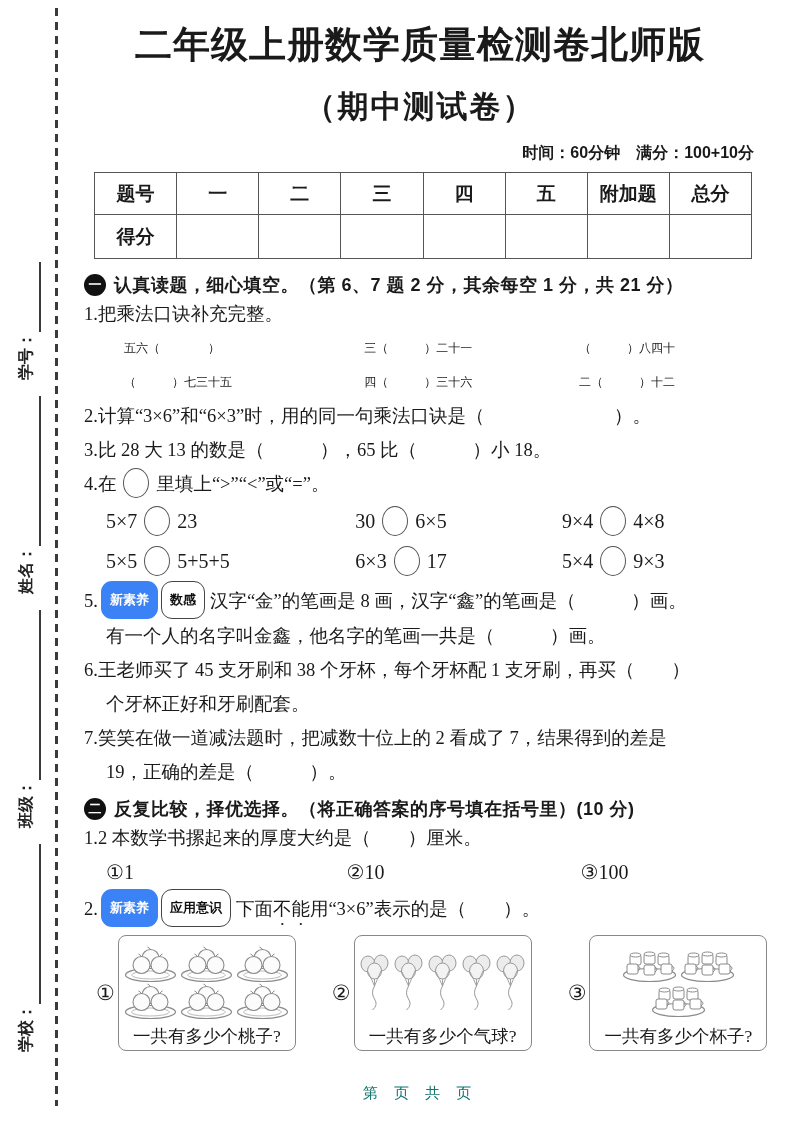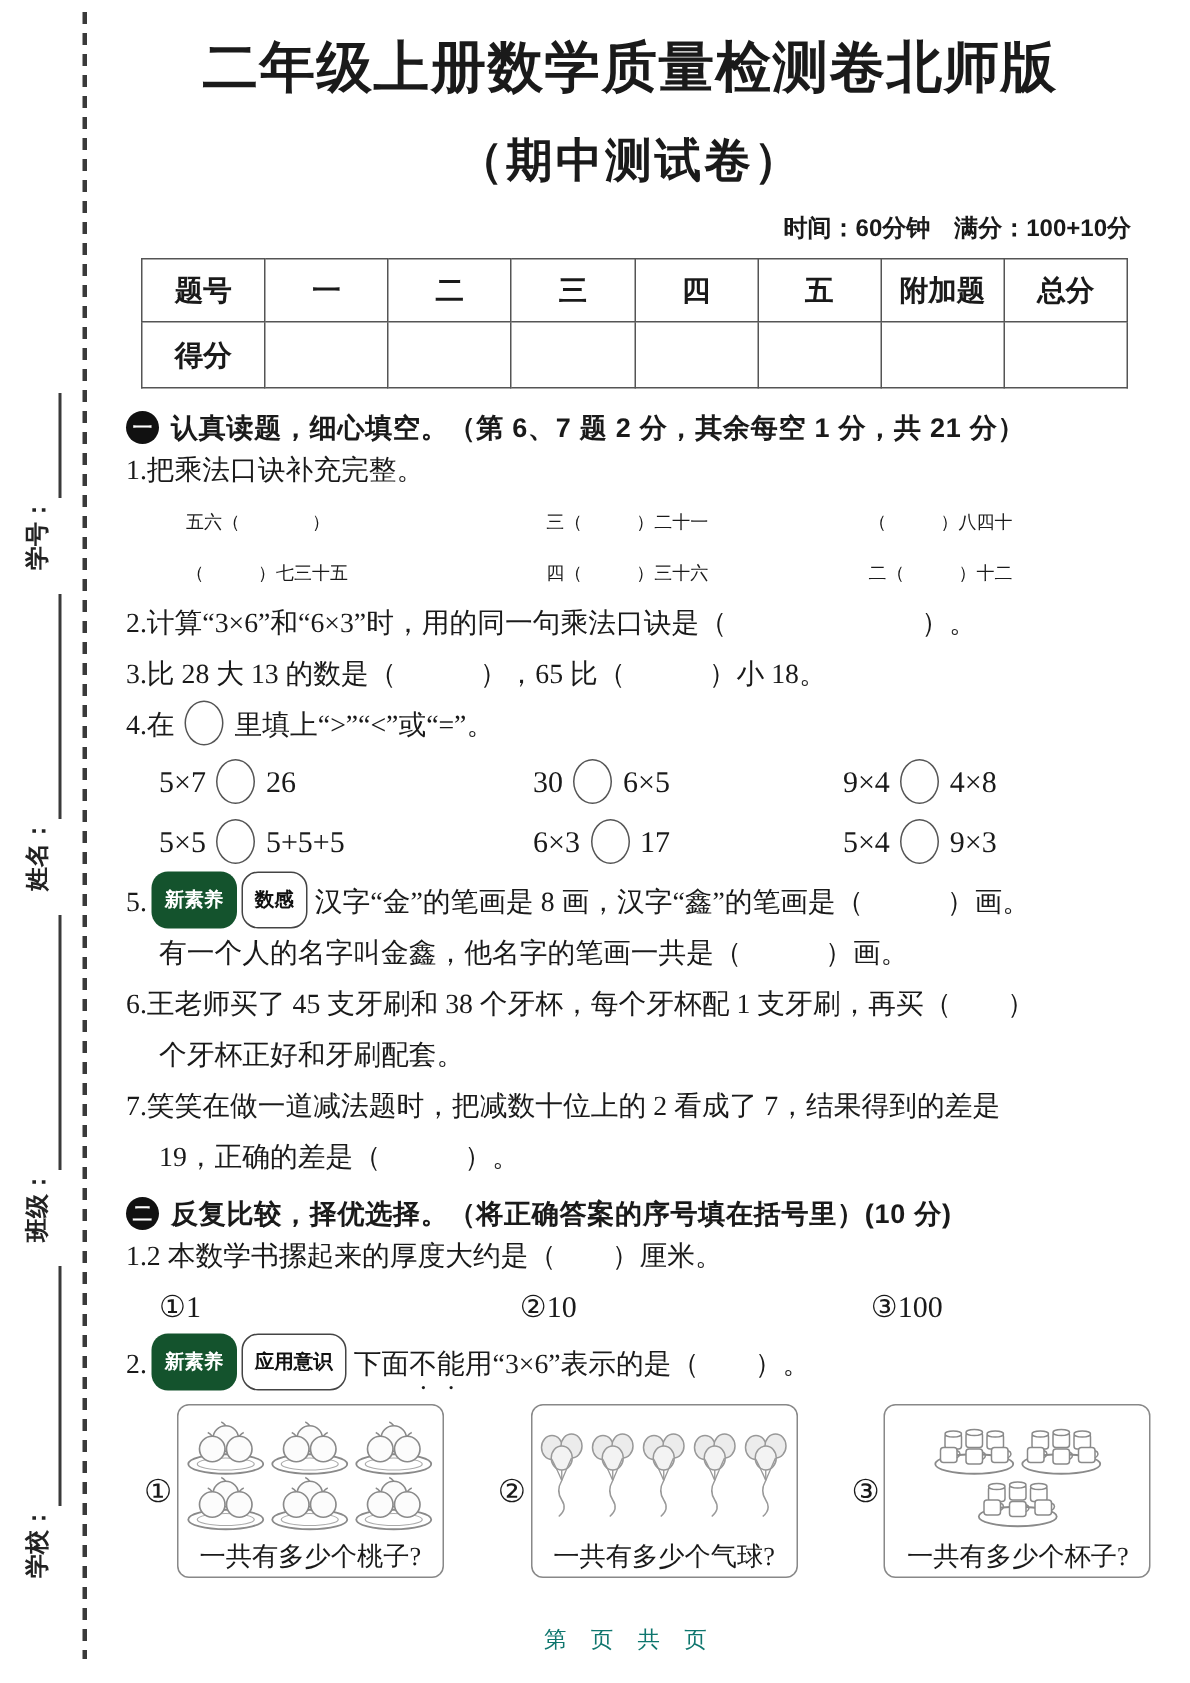--- a/index.html
+++ b/index.html
@@ -31,21 +31,21 @@
   .qline{font-family:"Liberation Serif","DejaVu Serif",serif;font-size:18.5px;line-height:34px;}
   .indent{margin-left:22px;}
   .qrow{display:flex;margin-left:40px;font-family:"Liberation Serif","DejaVu Serif",serif;
         font-size:12px;line-height:34px;}
   .qrow .c1{width:38%;} .qrow .c2{width:34%;} .qrow .c3{width:28%;}
   .mathrow{display:flex;margin-left:22px;font-family:"Liberation Serif","DejaVu Serif",serif;
         font-size:20px;height:40px;align-items:center;}
   .mathrow .m1{width:36%;} .mathrow .m2{width:33%;margin-left:24px;} .mathrow .m3{width:31%;}
   .circle{display:inline-block;width:24px;height:28px;border:1.3px solid #555;border-radius:50%;
         vertical-align:-8px;margin:0 7px;}
-  .badge-dark{display:inline-block;background:#14532d;color:#fff;font-family:"Liberation Sans",sans-serif;
+  .badge-dark{display:inline-block;background:#3b82f6;color:#fff;font-family:"Liberation Sans",sans-serif;
         font-size:13px;font-weight:bold;border-radius:11px;padding:2px 9px;vertical-align:3px;margin:0 3px;}
   .badge-light{display:inline-block;background:#fff;color:#111;border:1.5px solid #444;
         font-family:"Liberation Sans",sans-serif;font-size:13px;font-weight:bold;border-radius:11px;
         padding:1px 8px;vertical-align:3px;margin-right:5px;}
   .emph{-webkit-text-emphasis:dot;text-emphasis:dot;-webkit-text-emphasis-position:under left;
         text-emphasis-position:under left;}
   .optrow{display:flex;margin-left:22px;font-family:"Liberation Serif","DejaVu Serif",serif;
         font-size:20px;line-height:34px;align-items:flex-end;}
   .optrow .o1{width:37%;} .optrow .o2{width:36%;} .optrow .o3{width:27%;}
   
@@ -131,21 +131,21 @@
       <span class="c1">（　　　）七三十五</span>
       <span class="c2">四（　　　）三十六</span>
       <span class="c3">二（　　　）十二</span>
     </div>
 
     <div class="qline">2.计算“3×6”和“6×3”时，用的同一句乘法口诀是（　　　　　　　）。</div>
     <div class="qline">3.比 28 大 13 的数是（　　　），65 比（　　　）小 18。</div>
 
     <div class="qline"><span>4.在</span><span class="circle"></span><span>里填上“&gt;”“&lt;”或“=”。</span></div>
     <div class="mathrow">
-      <span class="m1"><span>5×7</span><span class="circle"></span><span>26</span></span>
+      <span class="m1"><span>5×7</span><span class="circle"></span><span>23</span></span>
       <span class="m2"><span>30</span><span class="circle"></span><span>6×5</span></span>
       <span class="m3"><span>9×4</span><span class="circle"></span><span>4×8</span></span>
     </div>
     <div class="mathrow">
       <span class="m1"><span>5×5</span><span class="circle"></span><span>5+5+5</span></span>
       <span class="m2"><span>6×3</span><span class="circle"></span><span>17</span></span>
       <span class="m3"><span>5×4</span><span class="circle"></span><span>9×3</span></span>
     </div>
 
     <div class="qline"><span>5.</span><span class="badge-dark">新素养</span><span class="badge-light">数感</span><span>汉字“金”的笔画是 8 画，汉字“鑫”的笔画是（　　　）画。</span></div>

